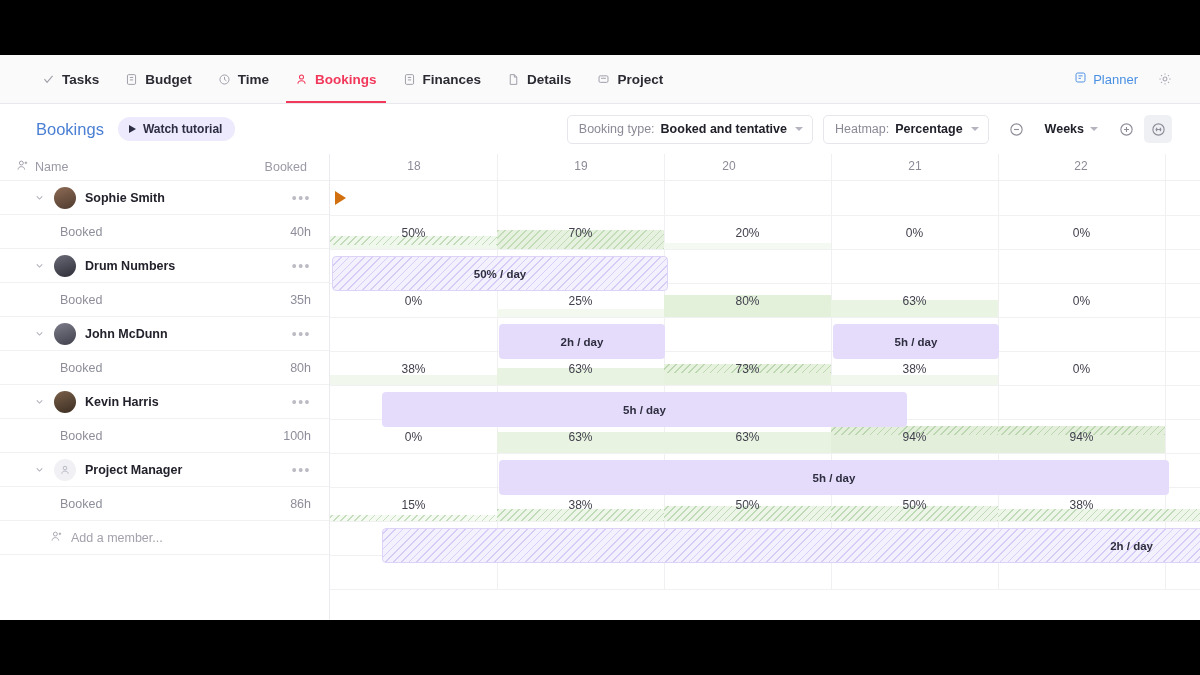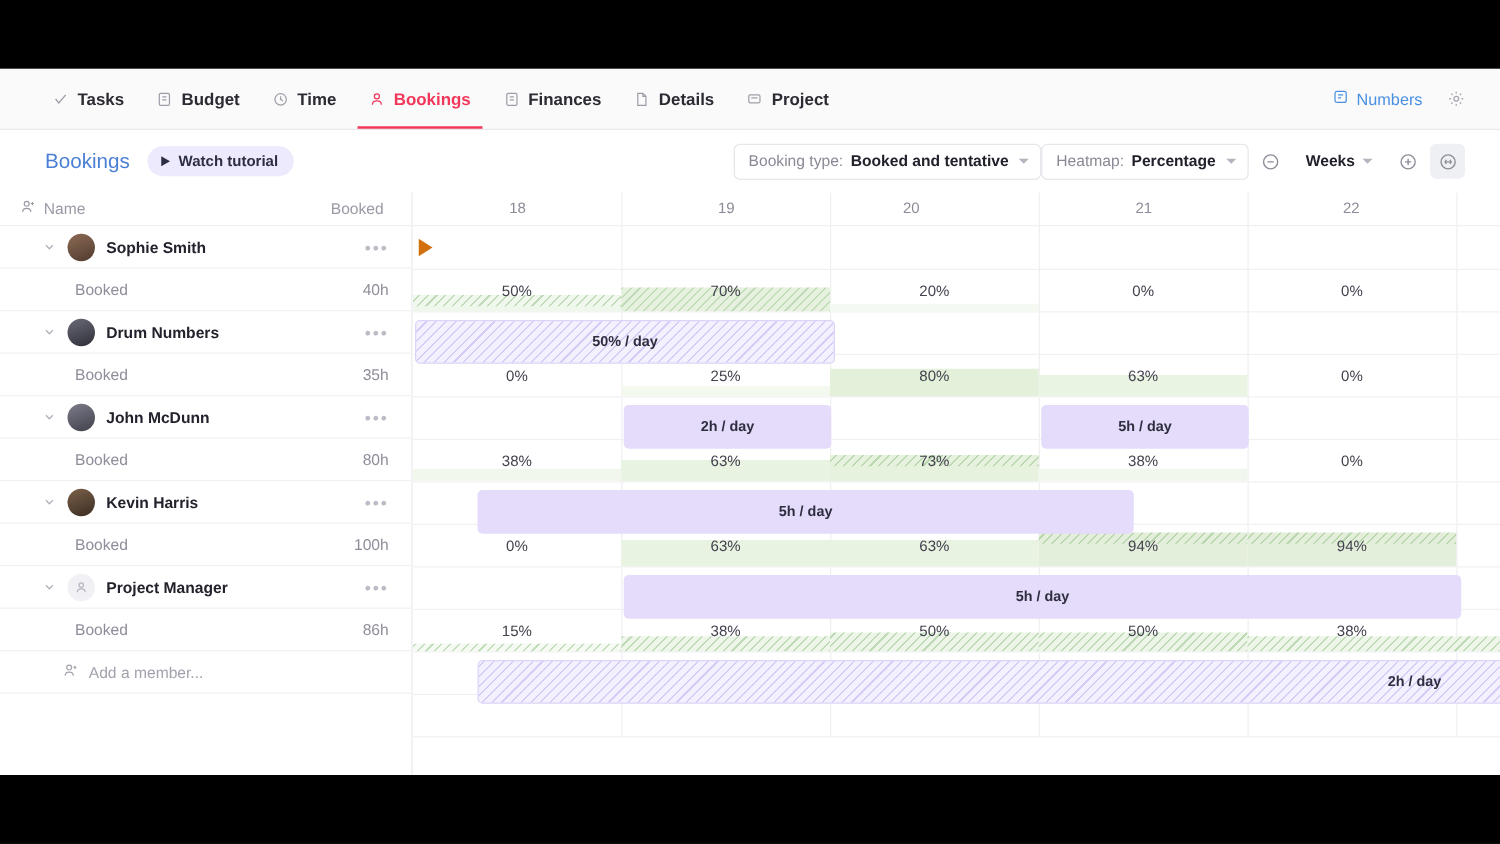--- a/index.html
+++ b/index.html
@@ -58,21 +58,21 @@
     margin-left: 14px;
     display: inline-flex; align-items: center; gap: 7px;
     background: #eceafc; color: #2d2d44;
     border-radius: 13px; padding: 5px 13px 5px 11px;
     font-size: 12px; font-weight: bold; cursor: pointer;
   }
   .watch .tri {
     width: 0; height: 0; border-left: 7px solid #2d2d44;
     border-top: 4.5px solid transparent; border-bottom: 4.5px solid transparent;
   }
-  .tb-right { margin-left: auto; display: flex; align-items: center; gap: 0; }
+  .tb-right { margin-left: auto; display: flex; align-items: center; gap: 10px; }
   .pill {
     display: flex; align-items: center; gap: 6px;
     border: 1px solid #e6e6ec; border-radius: 5px;
     background: #fff; height: 29px; padding: 0 9px 0 11px;
     font-size: 12.5px; color: #8a8a97; cursor: pointer; white-space: nowrap;
   }
   .pill b { color: #21212b; font-weight: bold; }
   .caret {
     width: 0; height: 0; margin-left: 2px;
     border-left: 4px solid transparent; border-right: 4px solid transparent;
@@ -280,21 +280,21 @@
     </div>
 
     <div class="tabbar-right">
       <div class="planner-btn">
         <span>
           <svg width="13" height="13" viewBox="0 0 16 16" fill="none" stroke="currentColor" stroke-width="1.2">
               <rect x="2.5" y="2.5" width="11" height="11" rx="2"></rect>
               <path d="M5.5 6h5M5.5 9h3"></path>
             </svg>
         </span>
-        <span>Numbers</span>
+        <span>Planner</span>
       </div>
       <div class="gear">
         <svg width="14" height="14" viewBox="0 0 16 16" fill="none" stroke="currentColor" stroke-width="1.2">
             <circle cx="8" cy="8" r="2.2"></circle>
             <path d="M8 1.6v1.6M8 12.8v1.6M14.4 8h-1.6M3.2 8H1.6M12.5 3.5l-1.1 1.1M4.6 11.4l-1.1 1.1M12.5 12.5l-1.1-1.1M4.6 4.6L3.5 3.5"></path>
           </svg>
       </div>
     </div>
   </div>
 

